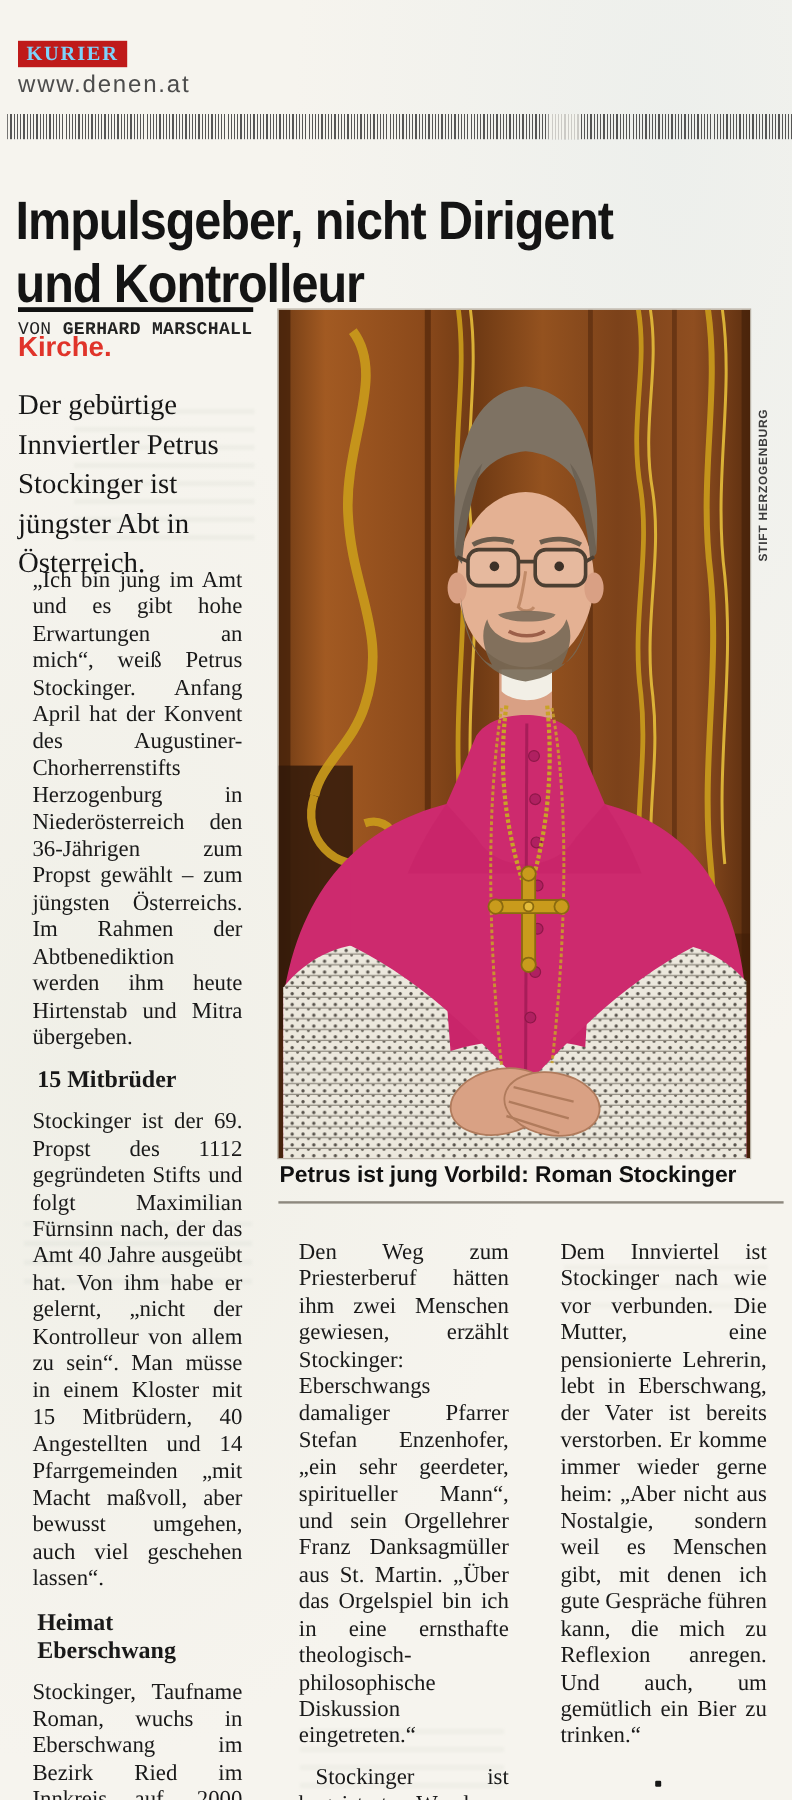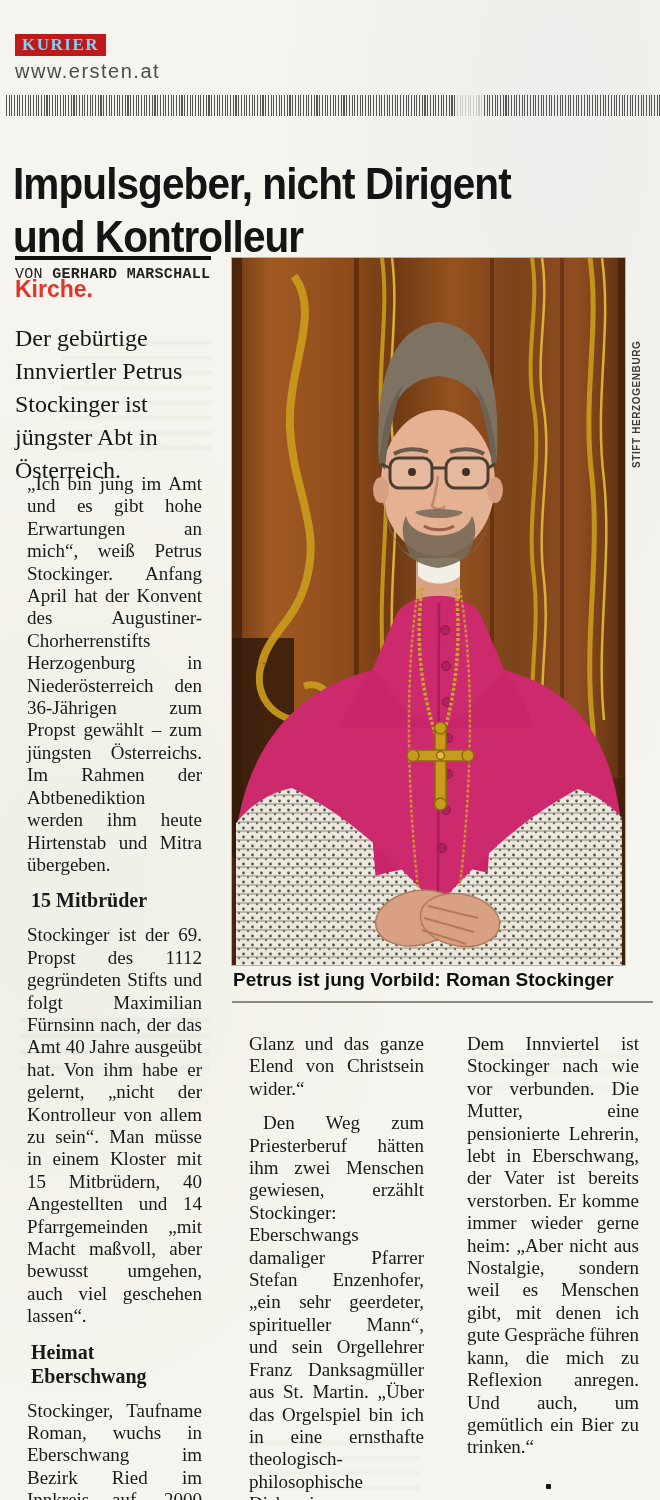--- a/index.html
+++ b/index.html
@@ -70,21 +70,21 @@
   .g4{left:470px;top:1050px;width:170px;height:40px;background:repeating-linear-gradient(0deg,rgba(150,150,120,.10) 0 4px,transparent 4px 16px);}
 </style>
 </head>
 <body>
 
 <div class="page">
 
   <div class="masthead">
     <span class="kurier-logo">KURIER</span>
   </div>
-  <div class="website">www.ersten.at</div>
+  <div class="website">www.denen.at</div>
   <div class="barcode"></div>
 
   <div class="ghost g1"></div>
   <div class="ghost g2"></div>
   <div class="ghost g3"></div>
   <div class="ghost g4"></div>
 
   <h1 class="headline">Impulsgeber, nicht Dirigent und Kontrolleur</h1>
 
   <div class="byline-rule"></div>
@@ -226,21 +226,20 @@
           <path d="M183,254 C192,250 220,250 231,254 C226,262 190,262 183,254 Z" fill="#776957" opacity=".85"></path>
         </g>
       </g>
     </svg>
   </div>
   <div class="credit">STIFT HERZOGENBURG</div>
   <div class="caption">Petrus ist jung Vorbild: Roman Stockinger</div>
   <div class="caption-rule"></div>
 
   <div class="col col-mid">
-    <p>Glanz und das ganze Elend von Christsein wider.“</p>
     <p>Den Weg zum Priesterberuf hätten ihm zwei Menschen gewiesen, erzählt Stockinger: Eberschwangs damaliger Pfarrer Stefan Enzenhofer, „ein sehr geerdeter, spiritueller Mann“, und sein Orgellehrer Franz Danksagmüller aus St. Martin. „Über das Orgelspiel bin ich in eine ernsthafte theologisch-philosophische Diskussion eingetreten.“</p>
     <p>Stockinger ist begeisterter Wanderer. Den Jakobsweg von Herzogenburg nach Santiago de Compostela – 3.200 Kilometer – hat er in fünf Mo-</p>
   </div>
 
   <div class="col col-right">
     <p>Dem Innviertel ist Stockinger nach wie vor verbunden. Die Mutter, eine pensionierte Lehrerin, lebt in Eberschwang, der Vater ist bereits verstorben. Er komme immer wieder gerne heim: „Aber nicht aus Nostalgie, sondern weil es Menschen gibt, mit denen ich gute Gespräche führen kann, die mich zu Reflexion anregen. Und auch, um gemütlich ein Bier zu trinken.“</p>
   </div>
 
   <div class="end-mark"></div>
 </div>

